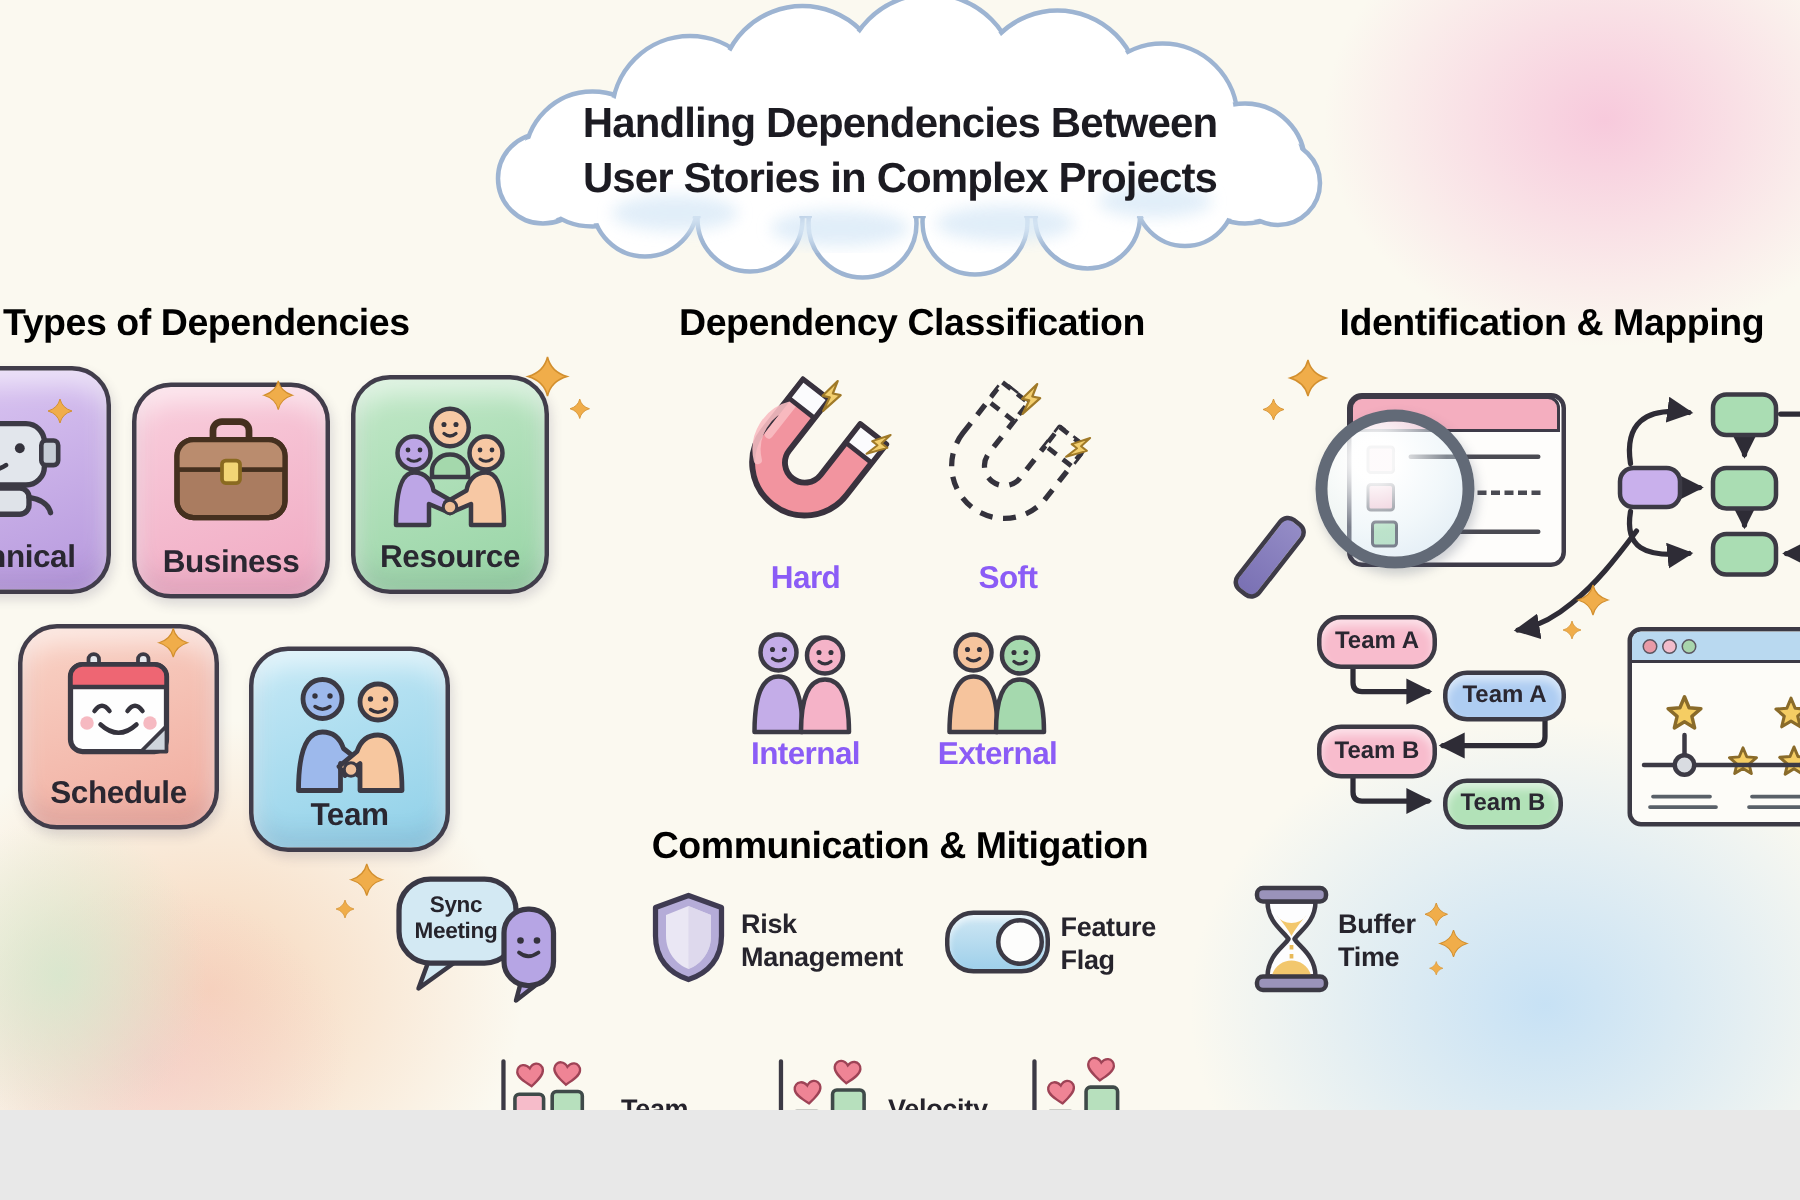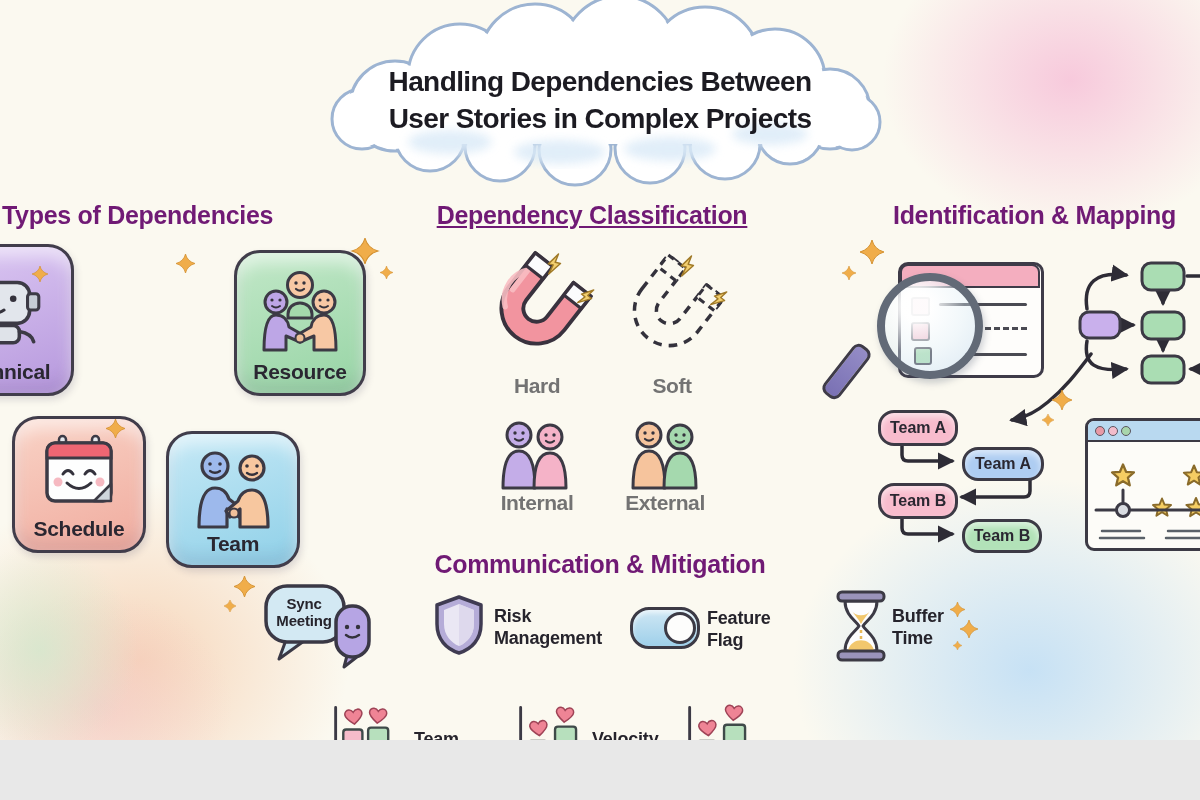--- a/index.html
+++ b/index.html
@@ -5,34 +5,34 @@
   html,body{margin:0;padding:0;background:#e8e8e8;}
   .page{position:relative;width:1200px;height:740px;background:#fbf9f0;overflow:hidden;
         font-family:"Liberation Sans","DejaVu Sans",sans-serif;color:#26242c;}
   .wash{position:absolute;pointer-events:none;z-index:0;}
   #wash-tr{right:-130px;top:-130px;width:520px;height:420px;background:radial-gradient(closest-side,rgba(247,199,219,.95),rgba(247,199,219,0) 72%);}
   #wash-bl{left:-150px;bottom:-170px;width:580px;height:500px;background:radial-gradient(closest-side,rgba(246,210,180,.9),rgba(246,210,180,0) 72%);}
   #wash-bl2{left:-90px;bottom:-130px;width:380px;height:330px;background:radial-gradient(closest-side,rgba(243,196,198,.55),rgba(243,196,198,0) 70%);}
   #wash-br{right:-150px;bottom:-190px;width:640px;height:520px;background:radial-gradient(closest-side,rgba(196,224,245,.95),rgba(196,224,245,0) 74%);}
   #wash-l{left:-100px;top:500px;width:280px;height:300px;background:radial-gradient(closest-side,rgba(210,232,205,.8),rgba(210,232,205,0) 70%);}
   .abs{position:absolute;}
-  .h1{position:absolute;font-size:25px;font-weight:700;letter-spacing:-0.3px;color:#701a75;z-index:4;}
+  .h1{position:absolute;font-size:25px;font-weight:700;letter-spacing:-0.3px;color:#000000;z-index:4;}
   .center{text-align:center;}
   .title-text{position:absolute;left:320px;top:63px;width:560px;text-align:center;
               font-size:28px;font-weight:700;letter-spacing:-0.6px;line-height:37px;color:#1c1b22;z-index:4;}
   .card{position:absolute;border:3px solid #413d4b;border-radius:26px;z-index:3;
         box-shadow:inset 0 10px 16px rgba(255,255,255,.55), inset 0 -10px 14px rgba(70,50,90,.10), 2px 4px 7px rgba(70,60,95,.16);}
   .card .clabel{position:absolute;bottom:9px;left:0;width:100%;text-align:center;font-weight:700;font-size:21px;letter-spacing:-0.3px;color:#2a2731;}
   .card svg.cicon{position:absolute;top:12px;left:50%;transform:translateX(-50%);}
   .card.technical{background:linear-gradient(160deg,#ddc9f3,#b698dd);}
   .card.business{background:linear-gradient(160deg,#f9cfdd,#f0a9c2);}
   .card.resource{background:linear-gradient(160deg,#c2e8c8,#97d4a5);}
   .card.schedule{background:linear-gradient(160deg,#f9d3c6,#f0ab9e);}
   .card.team{background:linear-gradient(160deg,#c6e9f6,#8fd0e8);}
-  .mlabel{position:absolute;font-size:21px;font-weight:700;letter-spacing:-0.4px;text-align:center;z-index:4;color:#737373;}
+  .mlabel{position:absolute;font-size:21px;font-weight:700;letter-spacing:-0.4px;text-align:center;z-index:4;color:#8b5cf6;}
   .ilabel{position:absolute;font-size:18px;font-weight:700;line-height:1.22;letter-spacing:-0.2px;color:#26242c;z-index:4;}
   .pill{position:absolute;border:3px solid #3c3a45;border-radius:16px;display:flex;align-items:center;justify-content:center;
         font-weight:700;font-size:16px;color:#2a2731;z-index:4;box-shadow:inset 0 4px 6px rgba(255,255,255,.55);}
   #checklist-card{left:898px;top:262px;width:140px;height:110px;background:#fefdfb;border:3px solid #3e3b48;border-radius:10px;z-index:3;}
   #checklist-header{position:absolute;left:-1px;top:-1px;width:136px;height:20px;background:#f4aebf;border:2px solid #3e3b48;border-radius:8px 8px 0 0;}
   .chk-sq{position:absolute;border:2.5px solid #3c3a45;border-radius:3px;}
   .chk-line{position:absolute;height:3px;background:#4a4a52;border-radius:2px;}
   .chk-dash{position:absolute;border-top:3px dashed #4a4a52;}
   #lens{position:absolute;left:877px;top:273px;width:90px;height:90px;border-radius:50%;border:8px solid #626a77;z-index:5;
         background:radial-gradient(circle at 35% 28%, rgba(255,255,255,.95) 0 16%, rgba(220,238,249,.38) 55%, rgba(188,214,235,.5));
@@ -133,20 +133,32 @@
       <path d="M20,39 q5,-6 10,0" fill="none" stroke="#34323c" stroke-width="3" stroke-linecap="round"></path>
       <circle cx="52" cy="38" r="3.2" fill="#34323c"></circle>
       <path d="M26,48 q8,7 17,1" fill="none" stroke="#34323c" stroke-width="3" stroke-linecap="round"></path>
       <circle cx="16" cy="47" r="4" fill="#f3b9c3"></circle>
       <rect x="14" y="64" width="44" height="17" rx="6" fill="#dfe3e9" stroke="#3c3a45" stroke-width="3.5"></rect>
       <path d="M58,70 q12,2 14,10" fill="none" stroke="#3c3a45" stroke-width="3.5" stroke-linecap="round"></path>
     </svg>
     <div class="clabel">Technical</div>
   </div>
 
+  <div class="card business" style="left:88px;top:255px;width:126px;height:138px;">
+    <svg class="cicon" width="84" height="84" viewBox="0 0 84 84">
+      <path d="M30,24 v-7 a6,6 0 0 1 6,-6 h12 a6,6 0 0 1 6,6 v7" fill="none" stroke="#45301f" stroke-width="4.5"></path>
+      <rect x="6" y="23" width="72" height="52" rx="11" fill="#aa7c60" stroke="#45301f" stroke-width="3.5"></rect>
+      <path d="M7,43 h70" stroke="#45301f" stroke-width="3"></path>
+      <path d="M6,34 a11,11 0 0 1 11,-11 h50 a11,11 0 0 1 11,11 v9 h-72 z" fill="#ba8c6e" stroke="none"></path>
+      <path d="M7,43 h70" stroke="#45301f" stroke-width="3"></path>
+      <rect x="6" y="23" width="72" height="52" rx="11" fill="none" stroke="#45301f" stroke-width="3.5"></rect>
+      <rect x="36" y="37" width="12" height="15" rx="2.5" fill="#f2d575" stroke="#8a6a20" stroke-width="2.5"></rect>
+    </svg>
+    <div class="clabel">Business</div>
+  </div>
 
   <div class="card resource" style="left:234px;top:250px;width:126px;height:140px;">
     <svg class="cicon" width="96" height="88" viewBox="0 0 96 86">
       <circle cx="48" cy="19" r="12.5" fill="#f7c8a4" stroke="#3c3a45" stroke-width="3"></circle>
       <circle cx="44" cy="17" r="1.7" fill="#34323c"></circle>
         <circle cx="52" cy="17" r="1.7" fill="#34323c"></circle>
       <path d="M44,23 q4,3.4 8,0" fill="none" stroke="#34323c" stroke-width="2.2" stroke-linecap="round"></path>
       <path d="M36,48 a12,11 0 0 1 24,0 v4 h-24 z" fill="#a4d8ac" stroke="#3c3a45" stroke-width="3"></path>
       <circle cx="24" cy="36" r="11" fill="#bda6e6" stroke="#3c3a45" stroke-width="3"></circle>
       <circle cx="20" cy="34" r="1.6" fill="#34323c"></circle>
@@ -188,21 +200,21 @@
       <circle cx="65" cy="21" r="12" fill="#f7c79f" stroke="#3c3a45" stroke-width="3.2"></circle>
       <circle cx="60" cy="19" r="1.8" fill="#34323c"></circle>
         <circle cx="70" cy="19" r="1.8" fill="#34323c"></circle>
       <path d="M60,26 q5,3.6 10,0" fill="none" stroke="#34323c" stroke-width="2.3" stroke-linecap="round"></path>
       <path d="M81,80 C81,54 75,43 65,43 C57,43 53,48 51,54 L39,64 L43,70 L53,62 L53,80 Z" fill="#f7c79f" stroke="#3c3a45" stroke-width="3.2" stroke-linejoin="round"></path>
       <circle cx="47" cy="66" r="4.5" fill="#f0c09a" stroke="#3c3a45" stroke-width="2"></circle>
     </svg>
     <div class="clabel">Team</div>
   </div>
 
-  <div class="h1 center" style="left:412px;top:201px;width:360px;text-decoration:underline;">Dependency Classification</div>
+  <div class="h1 center" style="left:428px;top:201px;width:360px;">Dependency Classification</div>
 
   <svg class="icon-svg" style="left:478px;top:252px;" width="125" height="102" viewBox="0 0 160 130">
     <g transform="rotate(38 75 72)">
       <path d="M30,72 L30,17 L58,17 L58,72 A17,17 0 0 0 92,72 L92,17 L120,17 L120,72 A45,45 0 0 1 30,72 Z" fill="#f2949f" stroke="#39323e" stroke-width="5" stroke-linejoin="round"></path>
       <path d="M36,72 L36,40 A39,39 0 0 0 42,95" fill="none" stroke="#f8bcc2" stroke-width="7" stroke-linecap="round" opacity="0.9"></path>
       <rect x="30" y="17" width="28" height="20" fill="#fbfbfd" stroke="#39323e" stroke-width="4"></rect>
       <rect x="92" y="17" width="28" height="20" fill="#fbfbfd" stroke="#39323e" stroke-width="4"></rect>
     </g>
     <use href="#boltP" transform="translate(92,0) scale(1.25) rotate(12)" fill="#f3cf6f" stroke="#a07a28" stroke-width="1.5" stroke-linejoin="round"></use>
     <use href="#boltP" transform="translate(140,42) scale(1.15) rotate(38)" fill="#f3cf6f" stroke="#a07a28" stroke-width="1.5" stroke-linejoin="round"></use>

